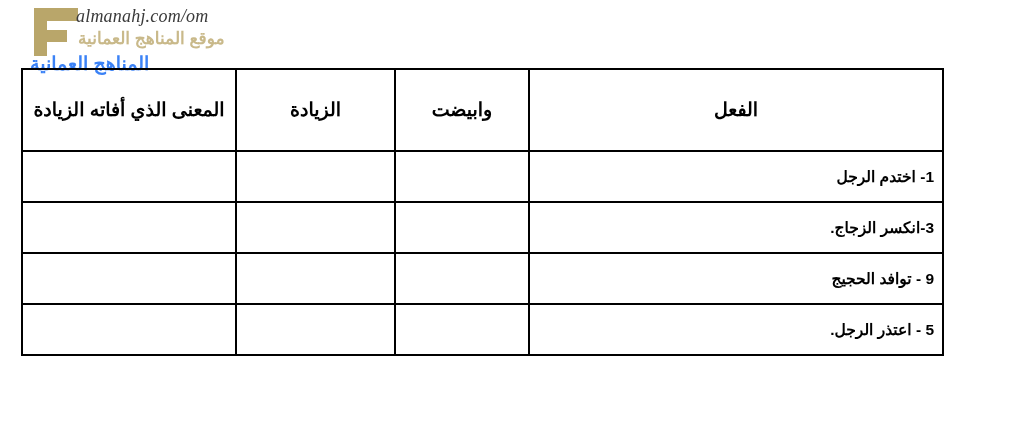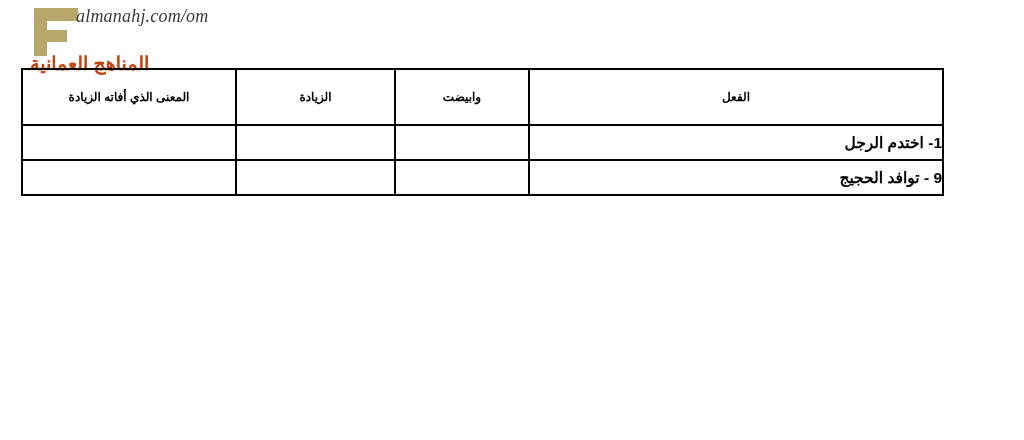--- a/index.html
+++ b/index.html
@@ -76,49 +76,49 @@
     color: #c9b98a;
     white-space: nowrap;
     direction: rtl;
   }
   #wm-arabic-2 {
     position: absolute;
     left: 14px;
     top: 52px;
     font-size: 19px;
     font-weight: bold;
-    color: #c2410c;
+    color: #3b82f6;
     white-space: nowrap;
     direction: rtl;
   }
 
   
   #worksheet-table {
     position: absolute;
     top: 68px;
     right: 80px;
     width: 865px;
     border-collapse: collapse;
     table-layout: fixed;
     direction: rtl;
   }
   #worksheet-table th,
   #worksheet-table td {
     border: 2px solid #000000;
-    padding: 0;
+    padding: 8px;
     vertical-align: middle;
   }
   #worksheet-table thead th {
     height: 48px;
-    font-size: 12px;
+    font-size: 19px;
     font-weight: bold;
     color: #000000;
     text-align: center;
     line-height: 1.35;
-    padding: 3px 6px;
+    padding: 16px 6px;
   }
   #worksheet-table tbody td {
     height: 33px;
   }
   td.verb-cell {
     text-align: right;
     padding: 0 12px 0 6px;
     font-size: 15.5px;
     font-weight: bold;
     color: #000000;
@@ -132,39 +132,52 @@
 </head>
 <body>
 
 <div id="watermark-area">
   <div id="wm-logo-block">
     <span class="bar-v"></span>
     <span class="bar-h"></span>
     <span class="bar-s"></span>
   </div>
   <div id="wm-url">almanahj.com/om</div>
+  <div id="wm-arabic-1">موقع المناهج العمانية</div>
   <div id="wm-arabic-2">المناهج العمانية</div>
 </div>
 
 <table id="worksheet-table">
   <thead>
     <tr>
       <th class="col-verb">الفعل</th>
       <th class="col-wazn">وابيضت</th>
       <th class="col-ziyada">الزيادة</th>
       <th class="col-maana">المعنى الذي أفاته الزيادة</th>
     </tr>
   </thead>
   <tbody id="table-body">
     <tr>
       <td class="verb-cell">1- اختدم الرجل</td>
       <td></td>
       <td></td>
       <td></td>
     </tr>
     <tr>
+      <td class="verb-cell">3-انكسر الزجاج.</td>
+      <td></td>
+      <td></td>
+      <td></td>
+    </tr>
+    <tr>
       <td class="verb-cell">9 - توافد الحجيج</td>
+      <td></td>
+      <td></td>
+      <td></td>
+    </tr>
+    <tr>
+      <td class="verb-cell">5 -  اعتذر الرجل.</td>
       <td></td>
       <td></td>
       <td></td>
     </tr>
   </tbody>
 </table>
 
 </body></html>

